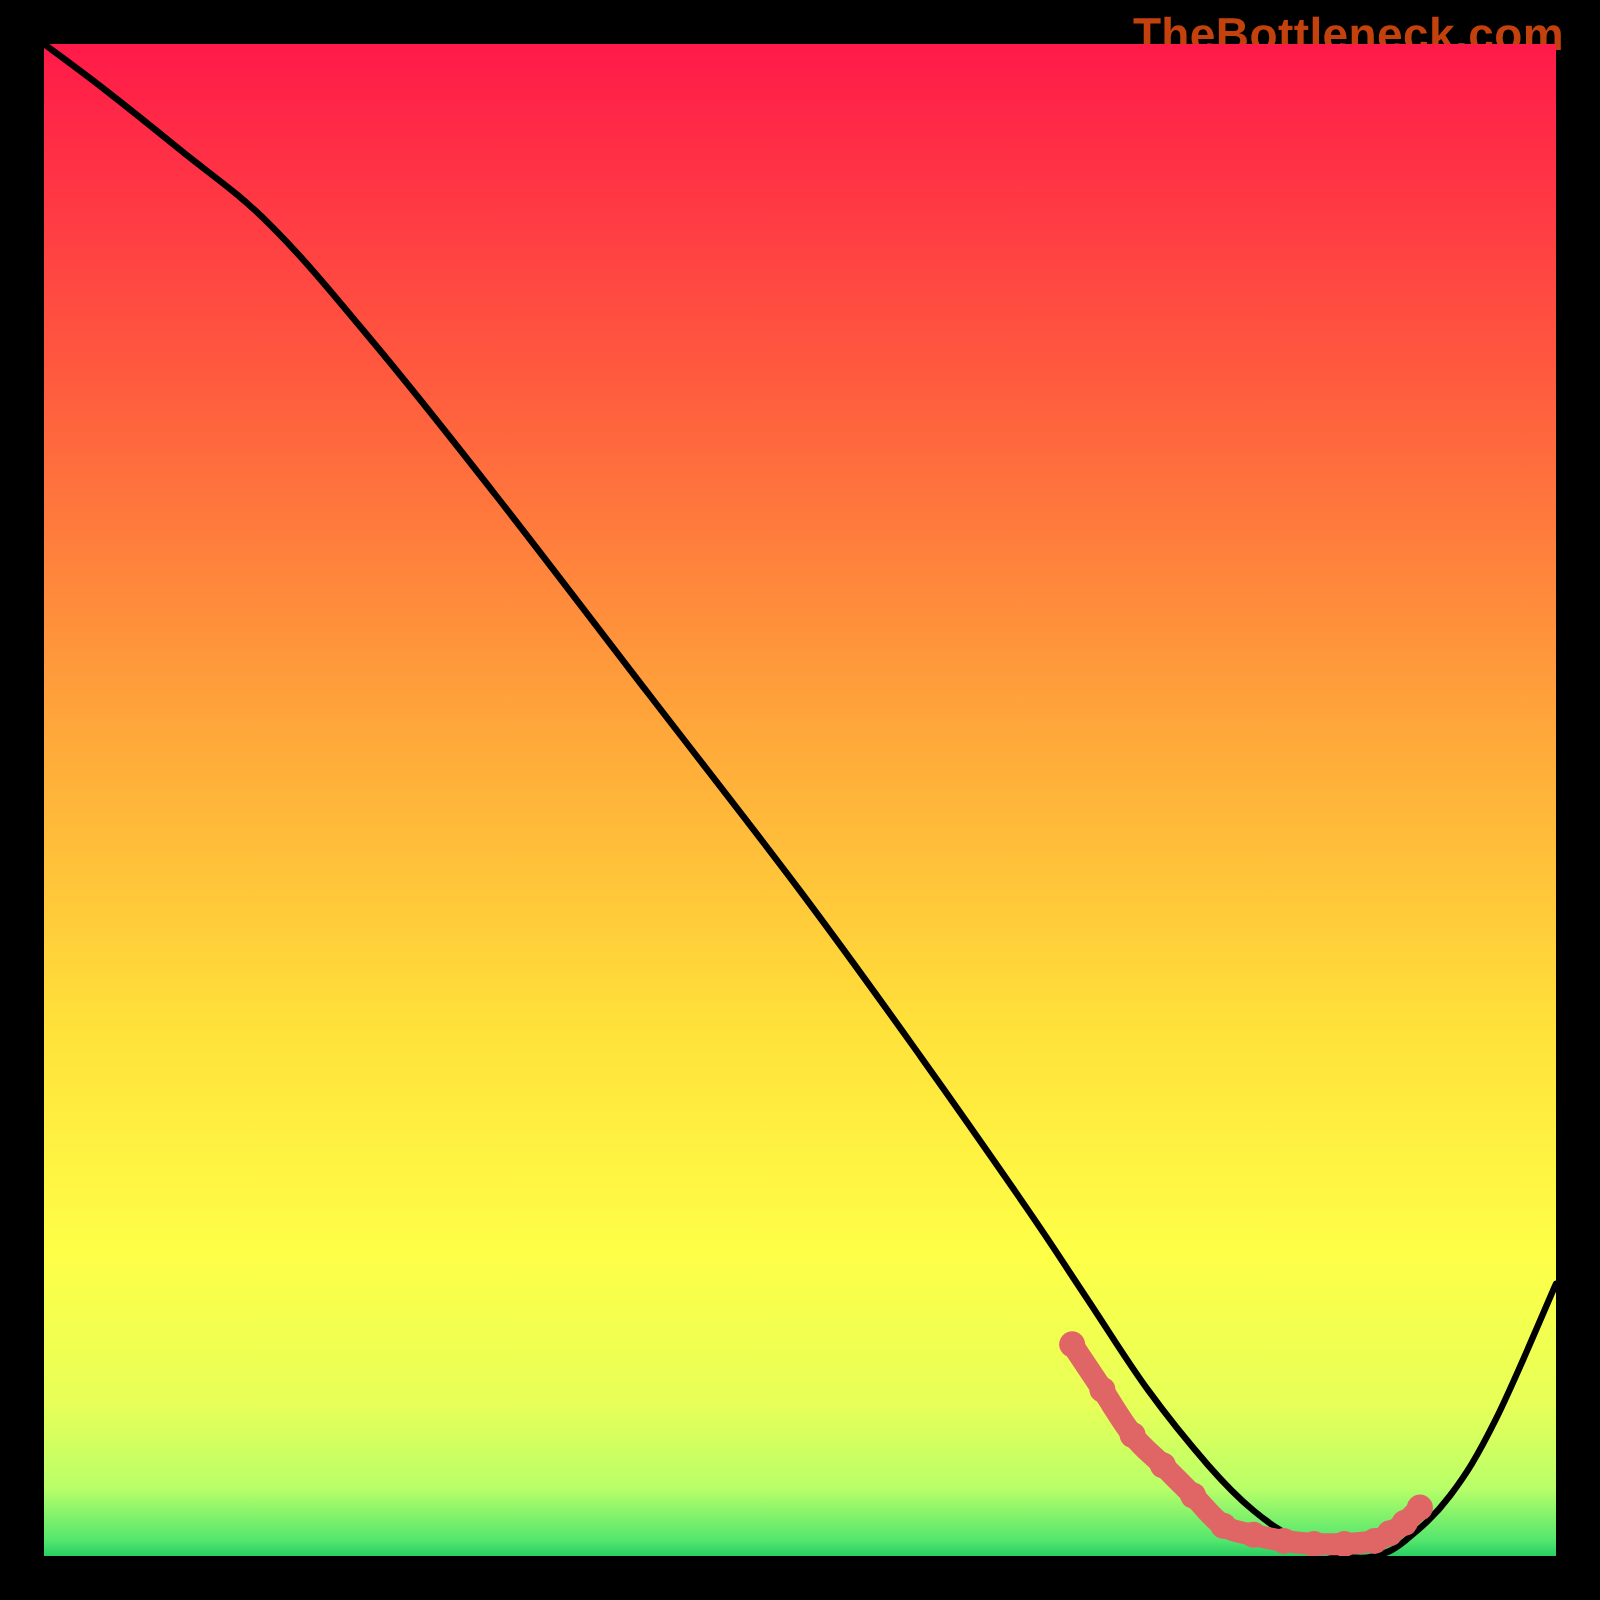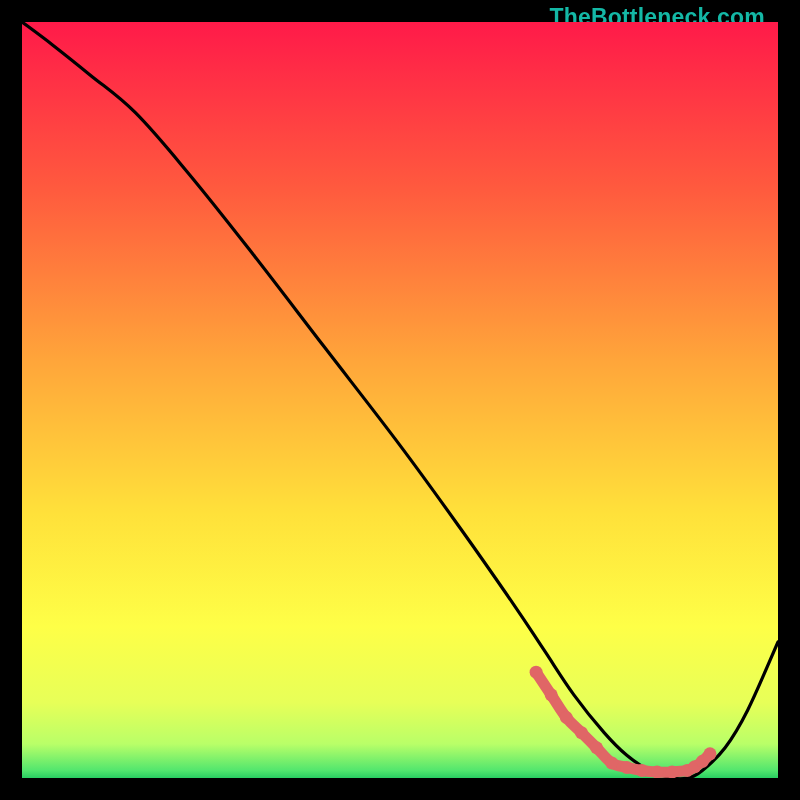--- a/index.html
+++ b/index.html
@@ -13,24 +13,24 @@
   .frame {
     position: absolute;
     left: 22px;
     top: 22px;
     width: 756px;
     height: 756px;
   }
   .watermark {
     position: absolute;
     top: 4px;
-    right: 35px;
+    right: 18px;
     font-family: Arial, Helvetica, sans-serif;
     font-size: 23px;
-    color: #14b8a6;
+    color: #c2410c;
     letter-spacing: 0.2px;
     font-weight: 600;
   }
   svg {
     display: block;
   }
 </style>
 </head>
 <body>
 

